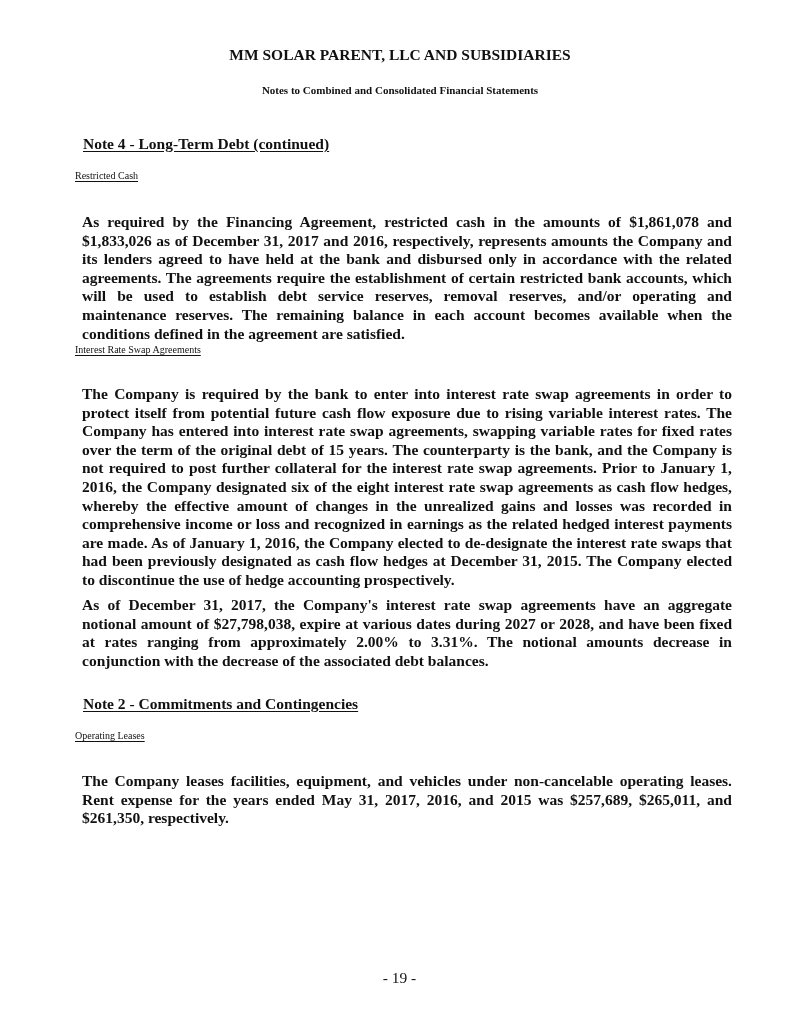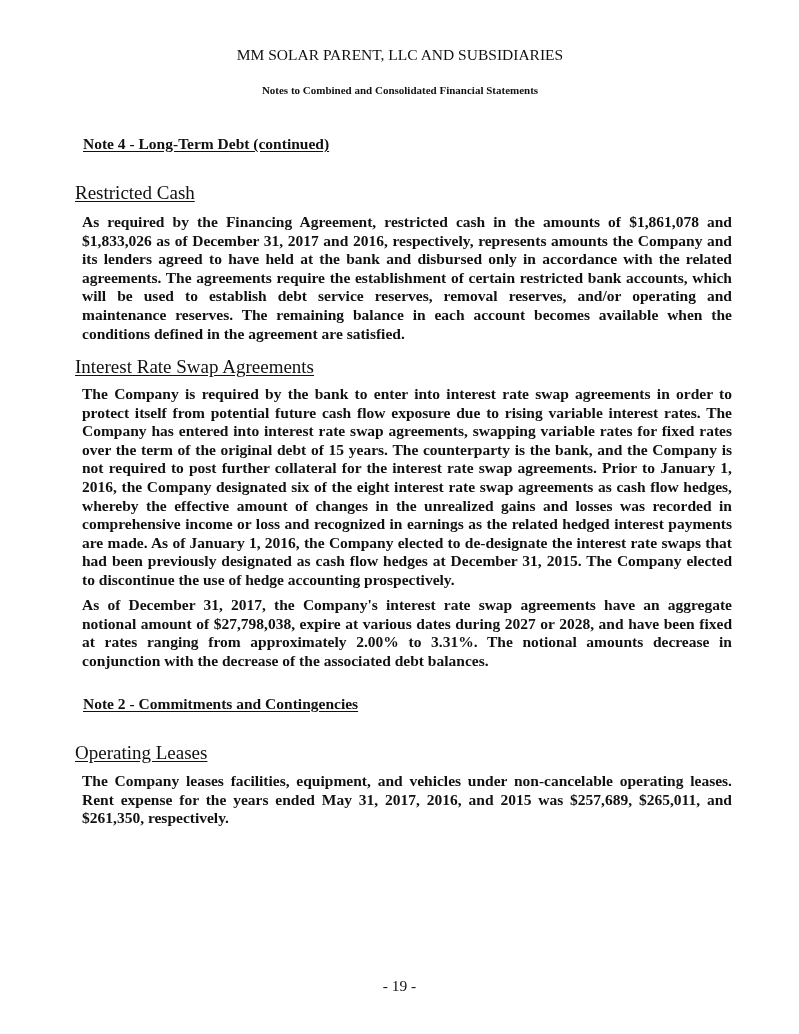--- a/index.html
+++ b/index.html
@@ -20,21 +20,21 @@
       left: 75px;
       top: 0;
       width: 650px;
     }
     .company-title {
       position: absolute;
       top: 46px;
       left: 0;
       width: 650px;
       text-align: center;
-      font-weight: normal;
+      font-weight: bold;
       font-size: 15.5px;
       letter-spacing: 0px;
     }
     .doc-subtitle {
       position: absolute;
       top: 84px;
       left: 0;
       width: 650px;
       text-align: center;
       font-weight: bold;
@@ -45,43 +45,41 @@
       left: 0;
       font-weight: bold;
       font-size: 15.5px;
       text-decoration: underline;
       text-underline-offset: 2px;
       margin-left: 8px;
     }
     .sub-heading {
       position: absolute;
       left: 0;
-      font-size: 19px;
+      font-size: 10px;
       text-decoration: underline;
       text-underline-offset: 2px;
-      margin-top: 12px;
     }
     .para {
       position: absolute;
       left: 0;
       width: 650px;
       font-size: 15.5px;
       line-height: 18.6px;
       text-align: justify;
       margin: 7px;
       font-weight: bold;
     }
     .page-number {
       position: absolute;
       top: 969px;
       left: 0;
       width: 799px;
       text-align: center;
       font-size: 15.5px;
-      margin-top: 8px;
     }
   </style>
 </head>
 <body>
 
 <div class="page">
   <div class="company-title">MM SOLAR PARENT, LLC AND SUBSIDIARIES</div>
   <div class="doc-subtitle">Notes to Combined and Consolidated Financial Statements</div>
 
   <div class="note-heading" style="top:135px;">Note 4 - Long-Term Debt (continued)</div>

